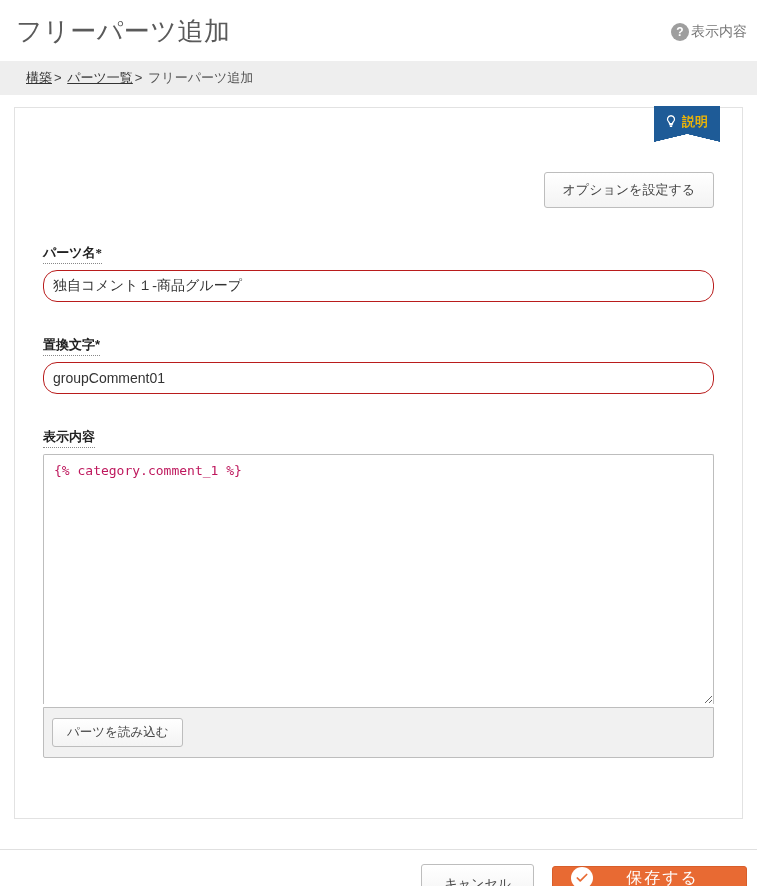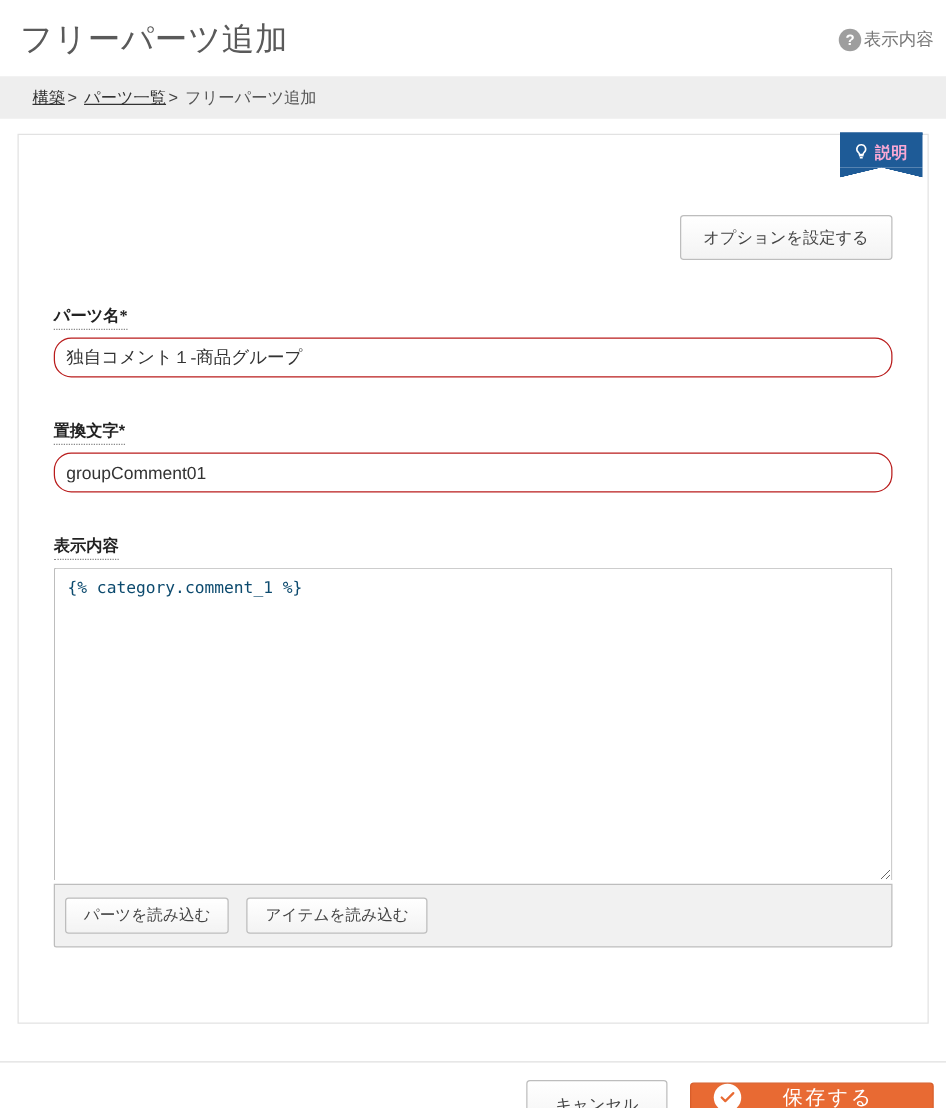--- a/index.html
+++ b/index.html
@@ -63,23 +63,23 @@
     margin: 12px 14px 0 14px;
     border: 1px solid #e2e2e2;
     background: #fff;
     position: relative;
     padding: 0 0 60px 0;
   }
 
   .help-tab {
     position: absolute;
     top: -2px;
-    right: 4px;
+    right: 22px;
     background: #1e5b97;
-    color: #f9a8d4;
+    color: #eab308;
     padding: 6px 12px 6px 10px;
     font-size: 13px;
     font-weight: 600;
     display: inline-flex;
     align-items: center;
     cursor: pointer;
     line-height: 1;
     border-top: 2px solid #1e5b97;
   }
   .help-tab::after {
@@ -138,21 +138,21 @@
     color: #333;
     border-radius: 14px;
   }
   .textarea {
     width: 100%;
     border: 1px solid #bdbdbd;
     border-bottom: none;
     padding: 8px 10px;
     font-family: ui-monospace, SFMono-Regular, Menlo, Consolas, monospace;
     font-size: 13px;
-    color: #0c4a6e;
+    color: #be185d;
     height: 250px;
     resize: both;
     border-radius: 2px 2px 0 0;
   }
   .textarea-toolbar {
     border: 1px solid #bdbdbd;
     background: #f1f1f1;
     padding: 10px 8px;
     display: flex;
     gap: 14px;
@@ -241,21 +241,20 @@
     <div class="field">
       <div><span class="field-label">置換文字*</span></div>
       <input type="text" class="text-input" value="groupComment01" style="">
     </div>
 
     <div class="field">
       <div><span class="field-label">表示内容</span></div>
       <textarea class="textarea" style="">{% category.comment_1 %}</textarea>
       <div class="textarea-toolbar">
         <button class="btn btn-sm">パーツを読み込む</button>
-        <button class="btn btn-sm">アイテムを読み込む</button>
       </div>
     </div>
 
   </div>
 
 </div>
 
 <div class="footer-bar">
   <button class="btn btn-cancel">キャンセル</button>
   <button class="btn-primary">

